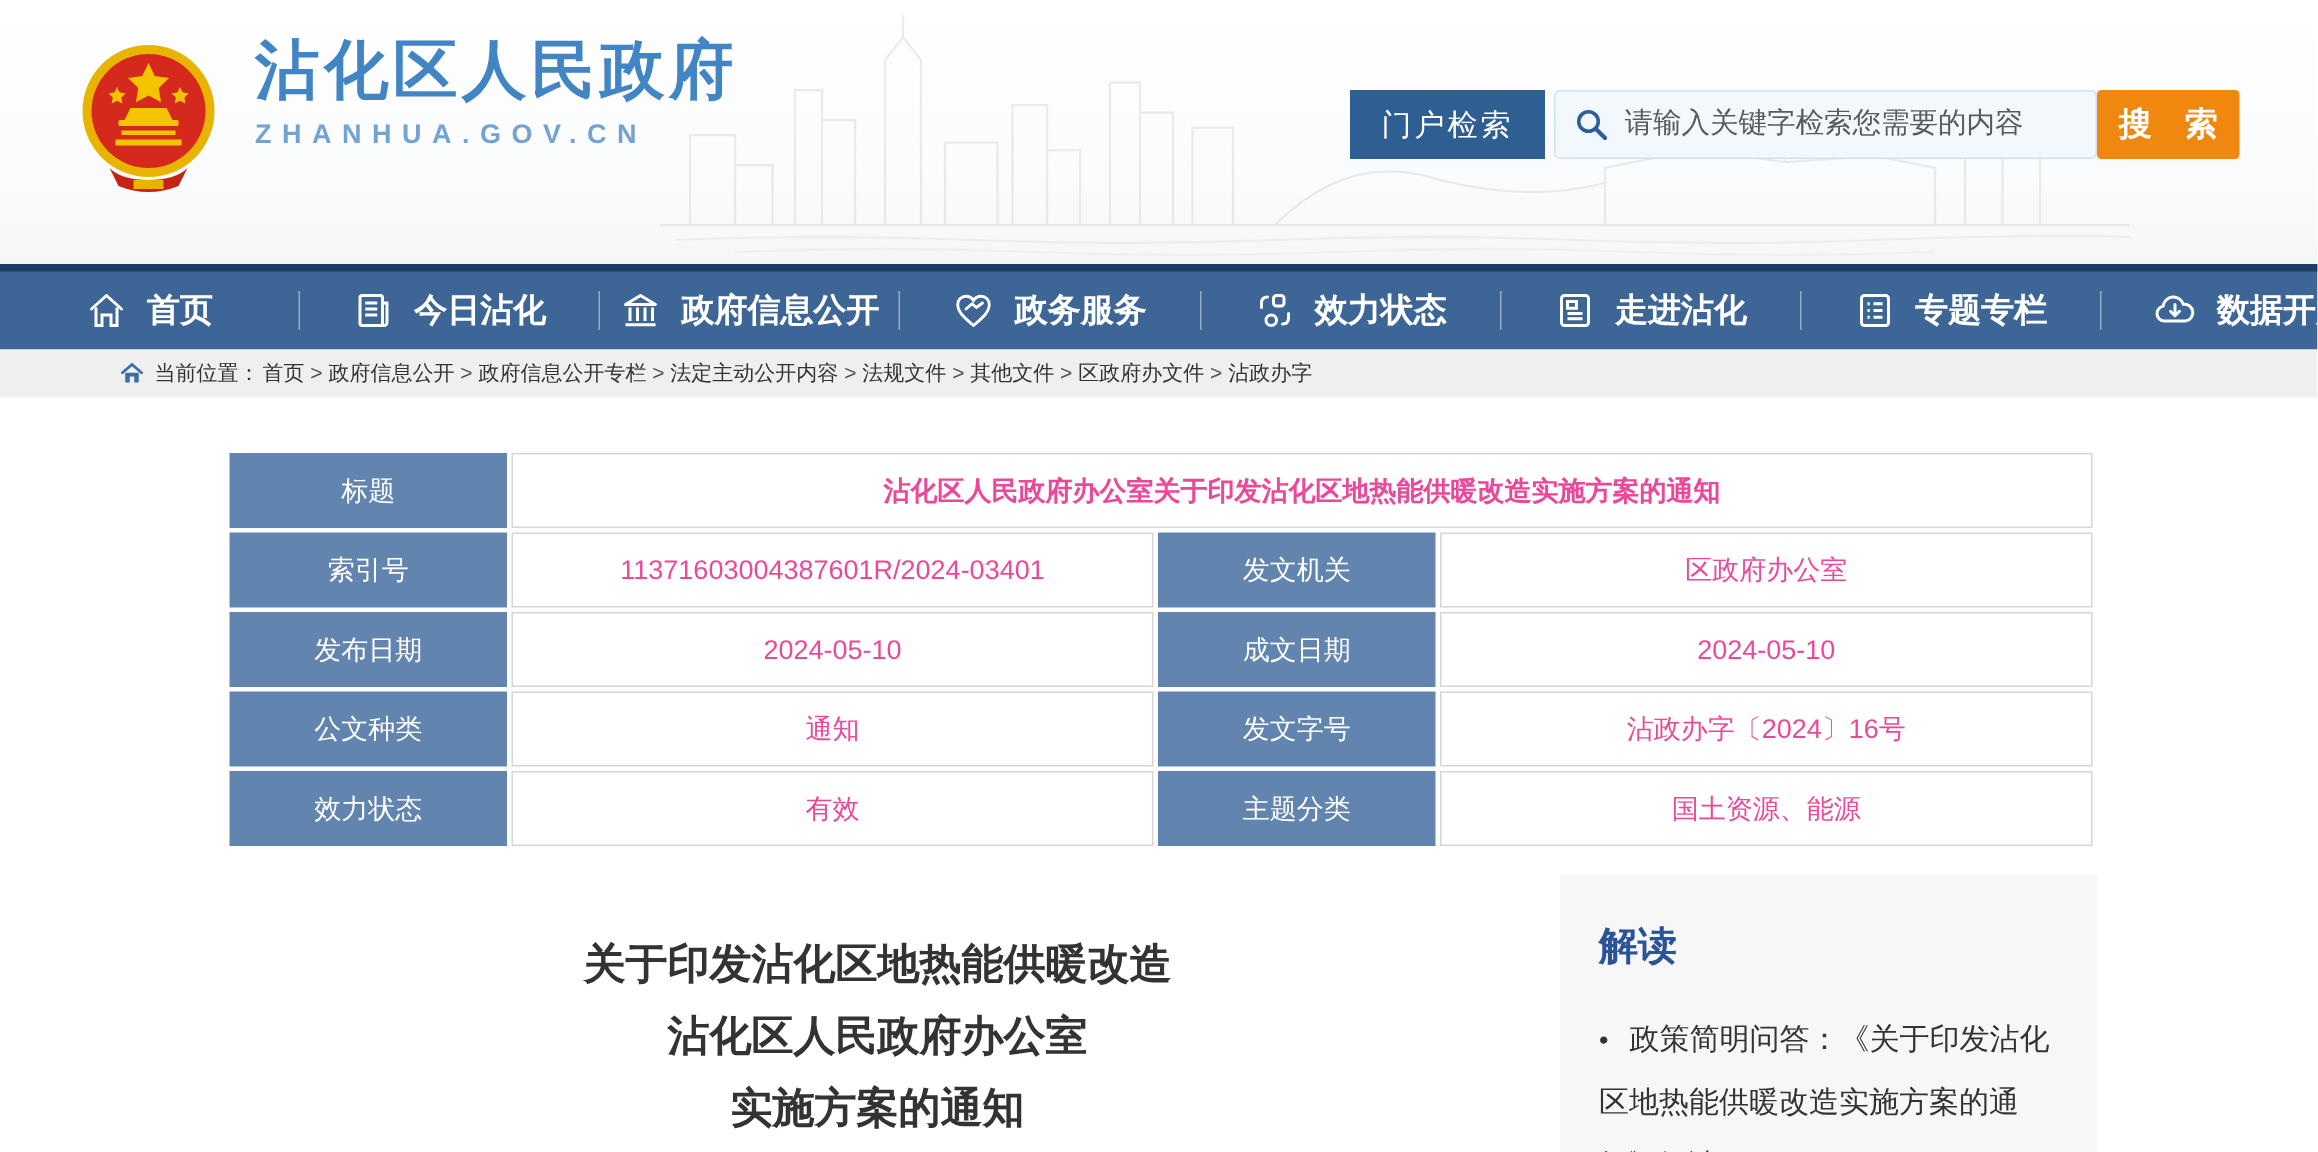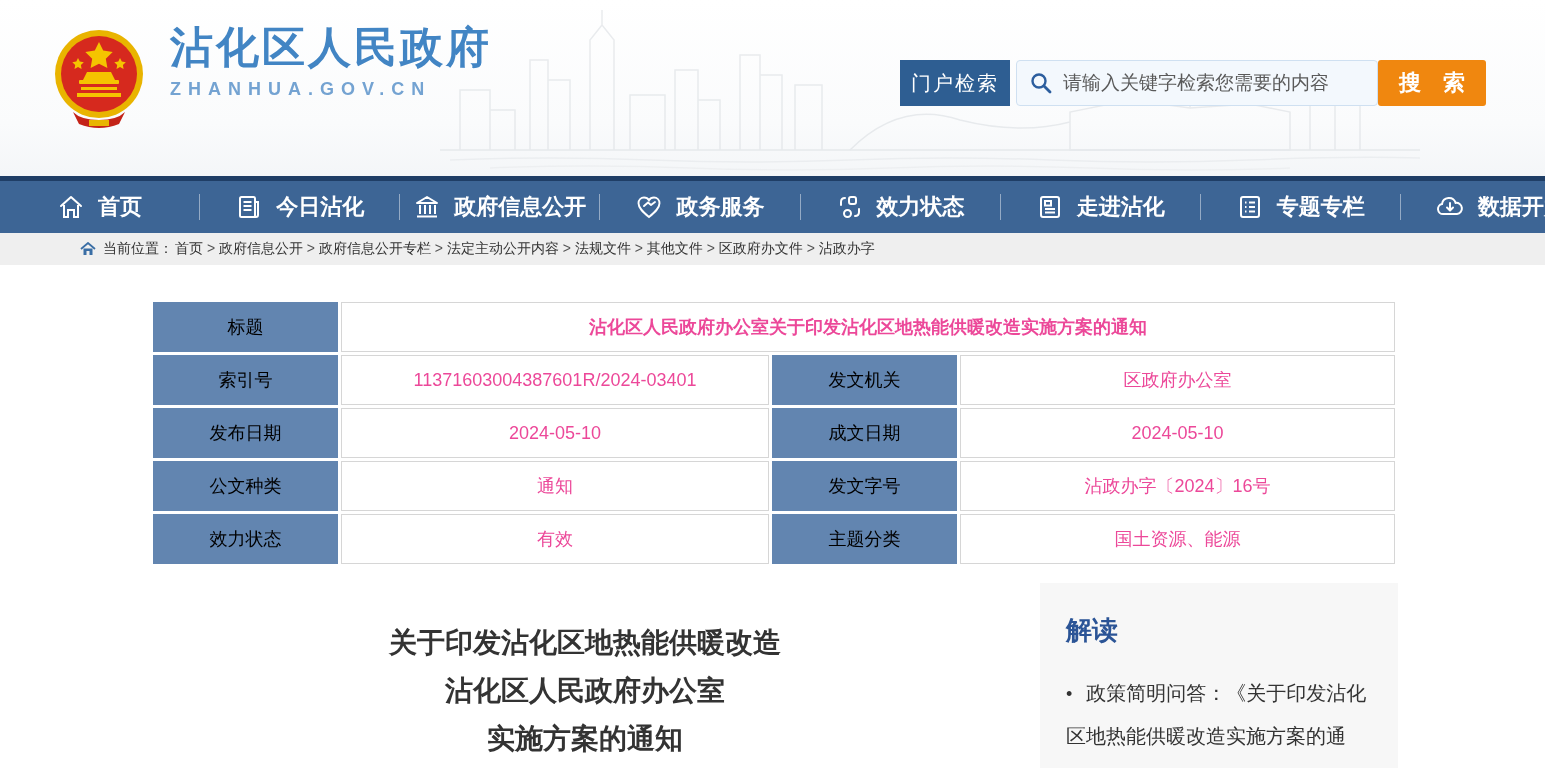--- a/index.html
+++ b/index.html
@@ -8,28 +8,28 @@
 
   
   .header { position:relative; height:176px; background:linear-gradient(180deg,#ffffff 0%,#fafbfc 70%,#f4f6f8 100%); overflow:hidden; }
   .sketch { position:absolute; left:430px; top:0; opacity:.55; pointer-events:none; }
   .logo-link { position:absolute; left:53px; top:28px; display:block; }
   .site-ident { position:absolute; left:170px; top:24px; }
   .site-name { font-size:43px; font-weight:bold; color:#4285c4; letter-spacing:3px; line-height:1.1; }
   .site-domain { margin-top:8px; font-size:18px; color:#74a3d2; letter-spacing:7px; font-weight:bold; }
 
   .search-zone { position:absolute; top:60px; left:900px; display:flex; align-items:stretch; height:46px; }
-  .portal-btn { width:110px; background:#2e5e92; color:#fff; font-size:20px; border:none;
+  .portal-btn { width:130px; background:#2e5e92; color:#fff; font-size:20px; border:none;
     display:flex; align-items:center; justify-content:center; letter-spacing:2px; cursor:pointer; }
   .search-box { width:362px; margin-left:6px; background:#f3f8fd; border:1px solid #cfe0f1; border-radius:4px;
     display:flex; align-items:center; padding:0 12px; }
   .search-box input { flex:1; border:none; outline:none; background:transparent; font-size:19px; color:#4c1d95;
     margin-left:10px; font-family:inherit; }
   .search-box input::placeholder { color:#5a5a5a; }
-  .search-btn { width:108px; margin-left:0; background:#f0870f; color:#fff; font-size:22px; border:none;
+  .search-btn { width:95px; margin-left:0; background:#f0870f; color:#fff; font-size:22px; border:none;
     border-radius:3px; letter-spacing:8px; padding-left:8px; cursor:pointer; font-weight:bold; }
 
   
   .nav { height:57px; background:#3d6595; border-top:5px solid #1f3e66; }
   .nav-inner { width:1600px; height:52px; display:flex; align-items:center; }
   .nav-item { flex:1; display:flex; align-items:center; justify-content:center; gap:13px;
     color:#fff; font-size:22px; font-weight:bold; cursor:pointer; white-space:nowrap; }
   .nav-sep { width:1px; height:26px; background:rgba(255,255,255,.45); flex:0 0 auto; }
   .nav-icon { display:flex; }
 
@@ -37,21 +37,21 @@
   .breadcrumb { height:32px; background:#efefef; display:flex; align-items:center; padding-left:80px;
     font-size:14px; color:#333; }
   .crumb-home { margin-right:7px; display:flex; }
   .crumb-prefix { margin-right:2px; }
   .crumb-link { color:#333; text-decoration:none; cursor:pointer; }
   .crumb-link:not(:last-of-type)::after { content:"\00a0>\00a0"; color:#555; cursor:default; }
 
   
   .main { padding:34px 147px 0 150px; background:#fff; }
   table.meta { width:100%; border-collapse:separate; border-spacing:3px; table-layout:fixed; }
-  table.meta th { background:#6285b0; color:#000000; font-weight:normal; font-size:18px; height:50px; }
+  table.meta th { background:#6285b0; color:#ffffff; font-weight:normal; font-size:18px; height:50px; }
   table.meta td { border:1px solid #d6d6d6; background:#fff; font-size:18px; color:#ec4899;
     text-align:center; height:50px; padding:0 6px; }
   td.doc-title-cell { text-align:left; font-weight:bold; font-size:18px; padding-left:7px; }
   col.c-label { width:185px; }
   col.c-val1 { width:428px; }
   col.c-val2 { width:auto; }
 
   .content-row { display:flex; margin-top:16px; align-items:flex-start; }
   .doc-area { flex:1; padding:36px 20px 0 0; }
   .doc-heading { text-align:center; font-size:28px; font-weight:bold; color:#333; line-height:48px; }

